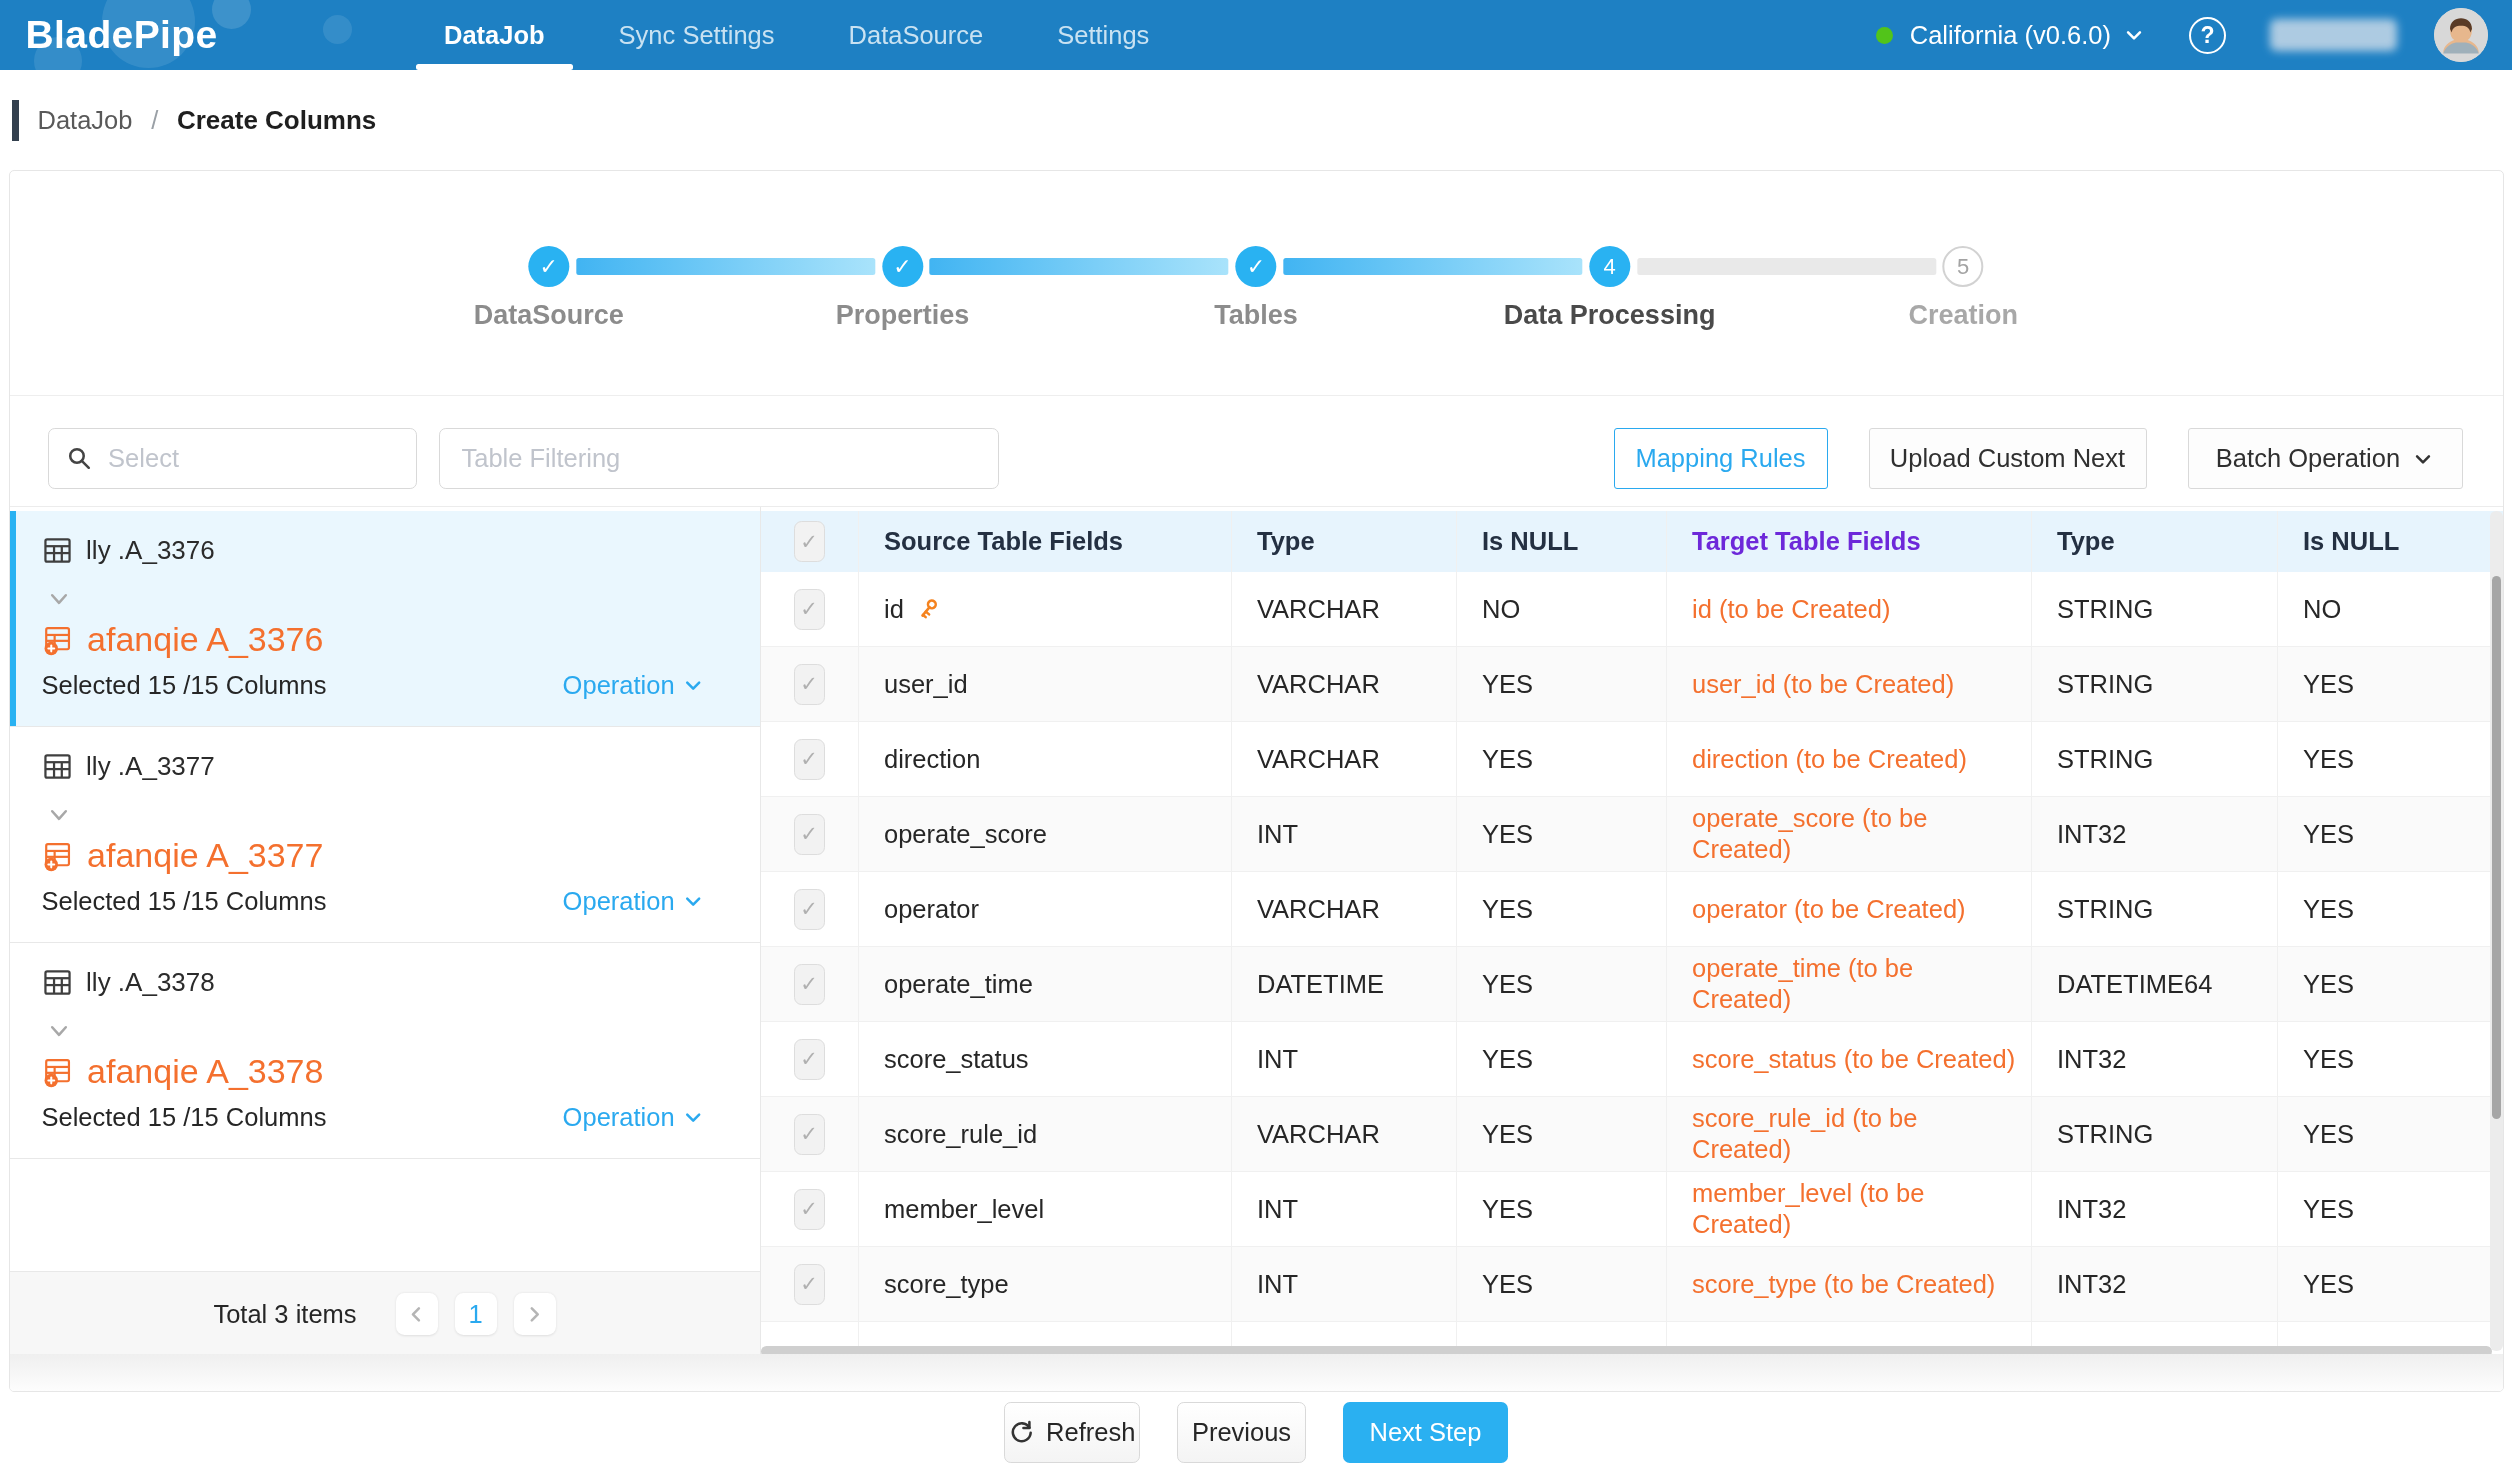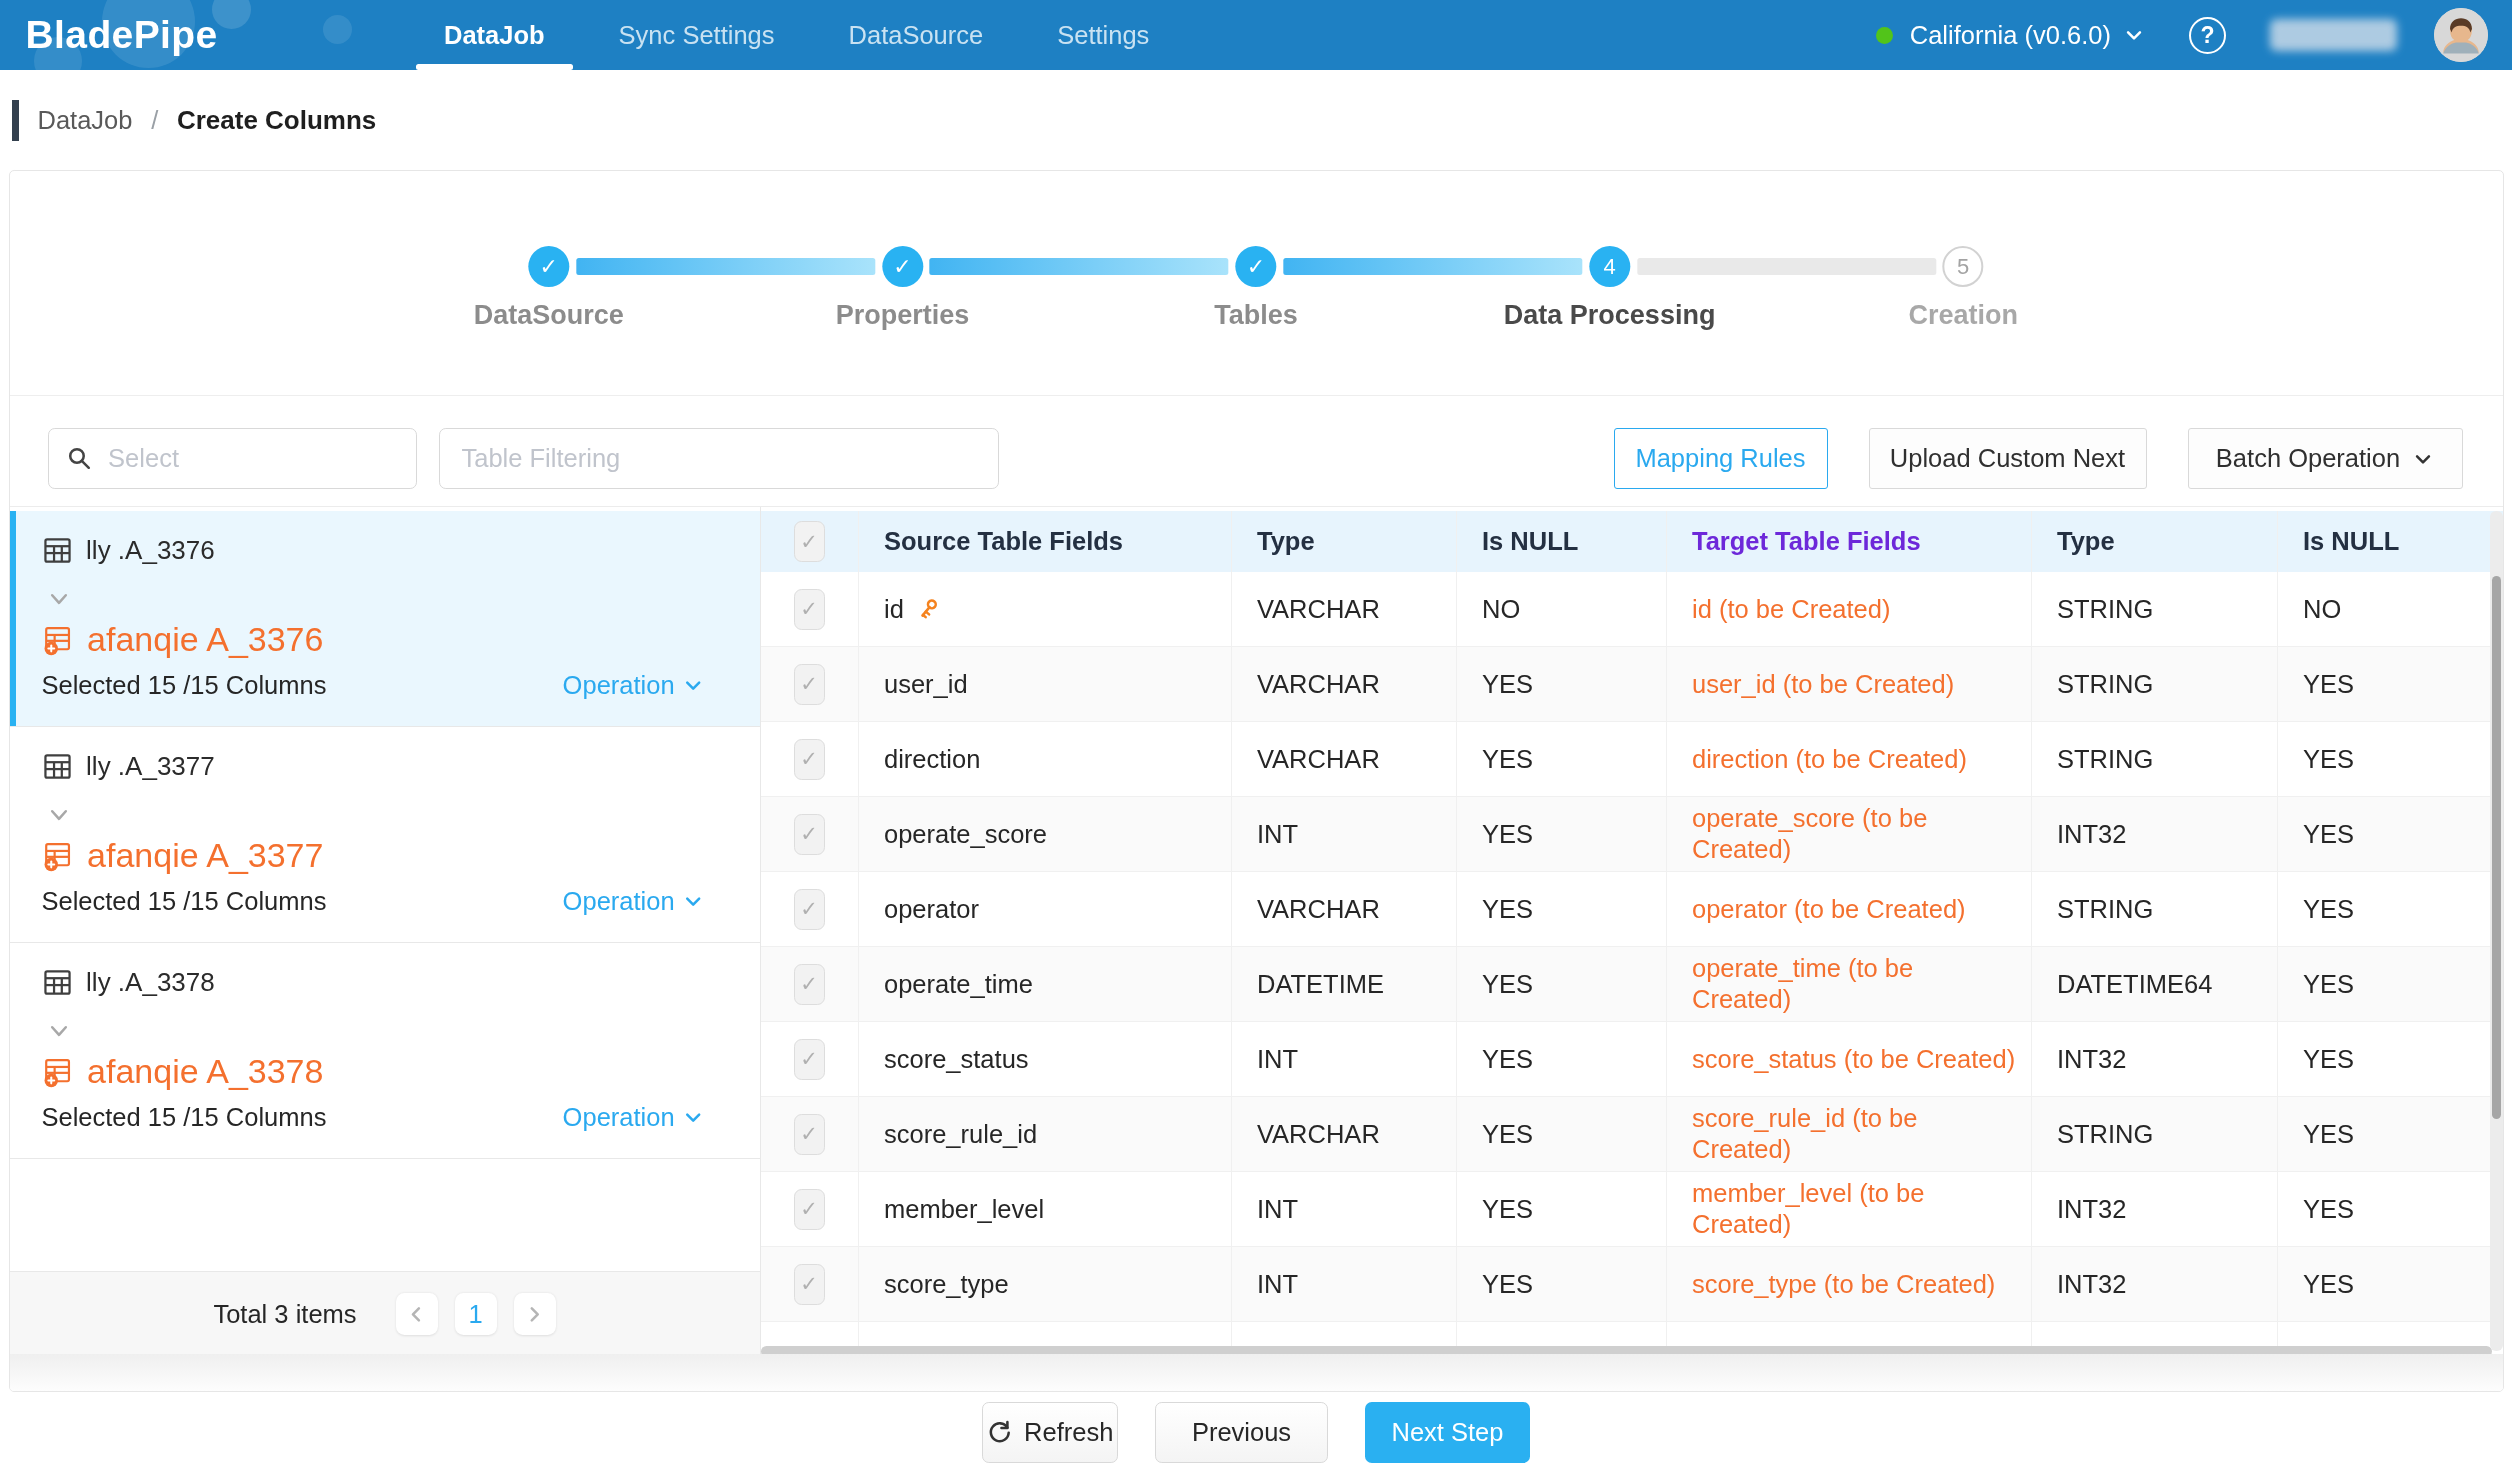--- a/index.html
+++ b/index.html
@@ -99,21 +99,21 @@
   .partial{height:26px;border-bottom:none;background:#fff}
   .hscroll{position:absolute;left:751px;top:839px;width:1731px;height:11px;background:#cfcfcf;border-radius:6px;cursor:pointer}
   .vtrack{position:absolute;right:0;top:4.2px;width:12.7px;height:840px;background:#ececec;border-radius:6px}
   .vthumb{position:absolute;right:1.7px;top:65px;width:9.3px;height:543px;background:#a6a6a6;border-radius:5.1px;cursor:pointer}
   .card-strip{position:absolute;left:0;bottom:0;width:100%;height:37px;background:linear-gradient(#efefef,#fdfdfd)}
 
   
   .actions{position:absolute;left:0;top:1402px;width:2512px;display:flex;justify-content:center;gap:37px}
   .abtn{height:61px;border-radius:6.8px;border:0.8px solid #d9d9d9;background:linear-gradient(#fff,#f4f4f4);font-size:25.5px;color:#262626;display:flex;align-items:center;justify-content:center;gap:12px;cursor:pointer}
   .a-refresh{width:136px}
-  .a-prev{width:173px}
+  .a-prev{width:129px}
   .a-next{width:165px;background:#2ab0f1;border:none;color:#fff}
 
   svg{display:block;flex:none}
 </style>
 </head>
 <body>
 
 <div id="app">
 
   <header class="navbar">

